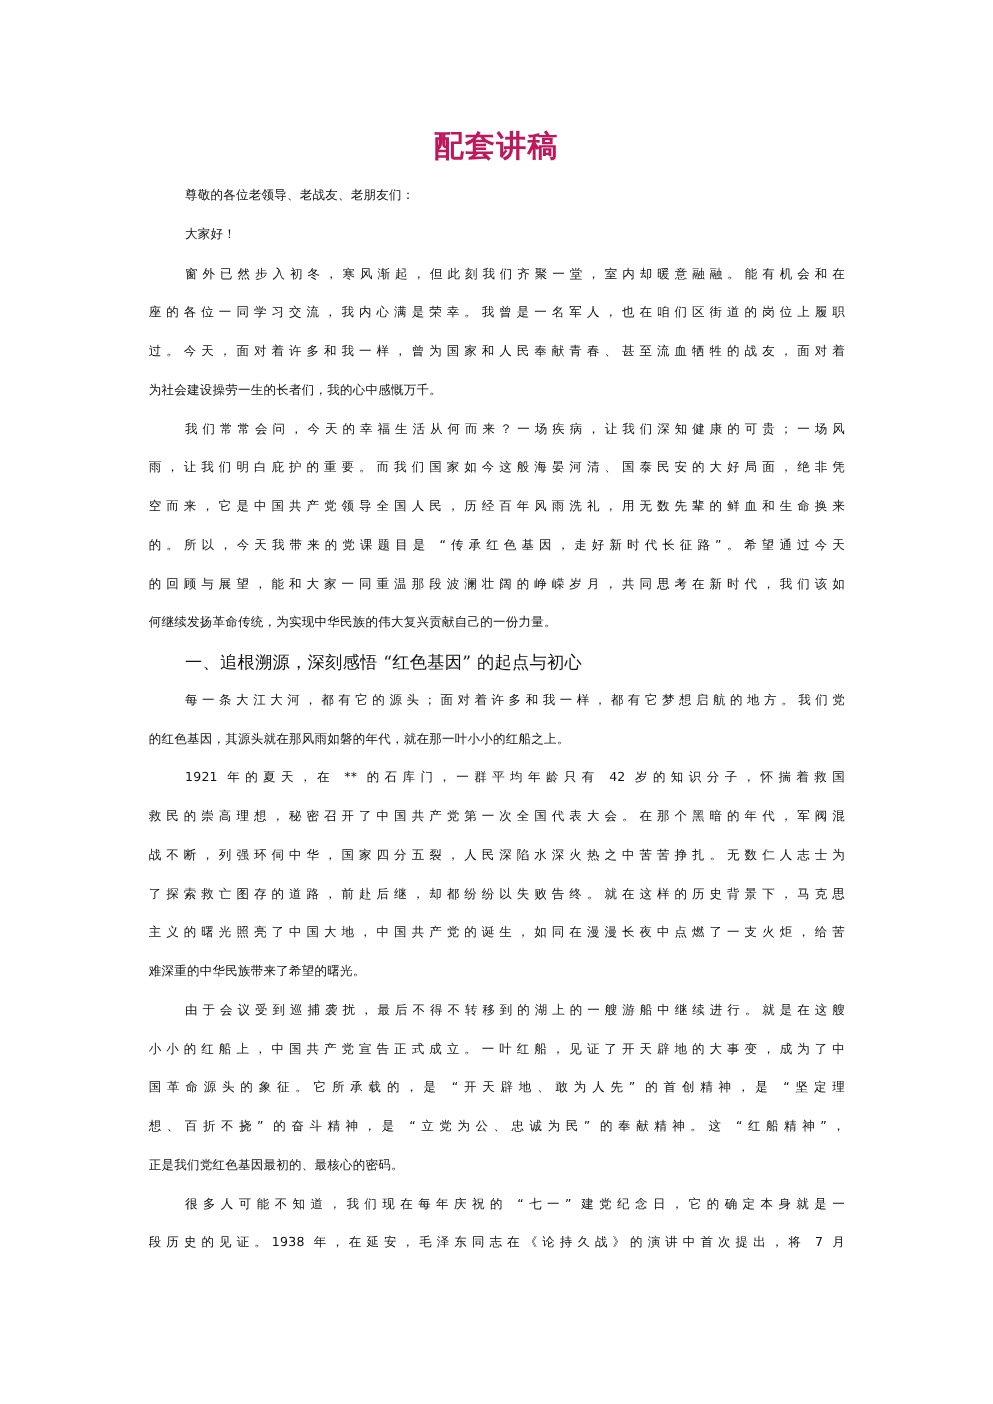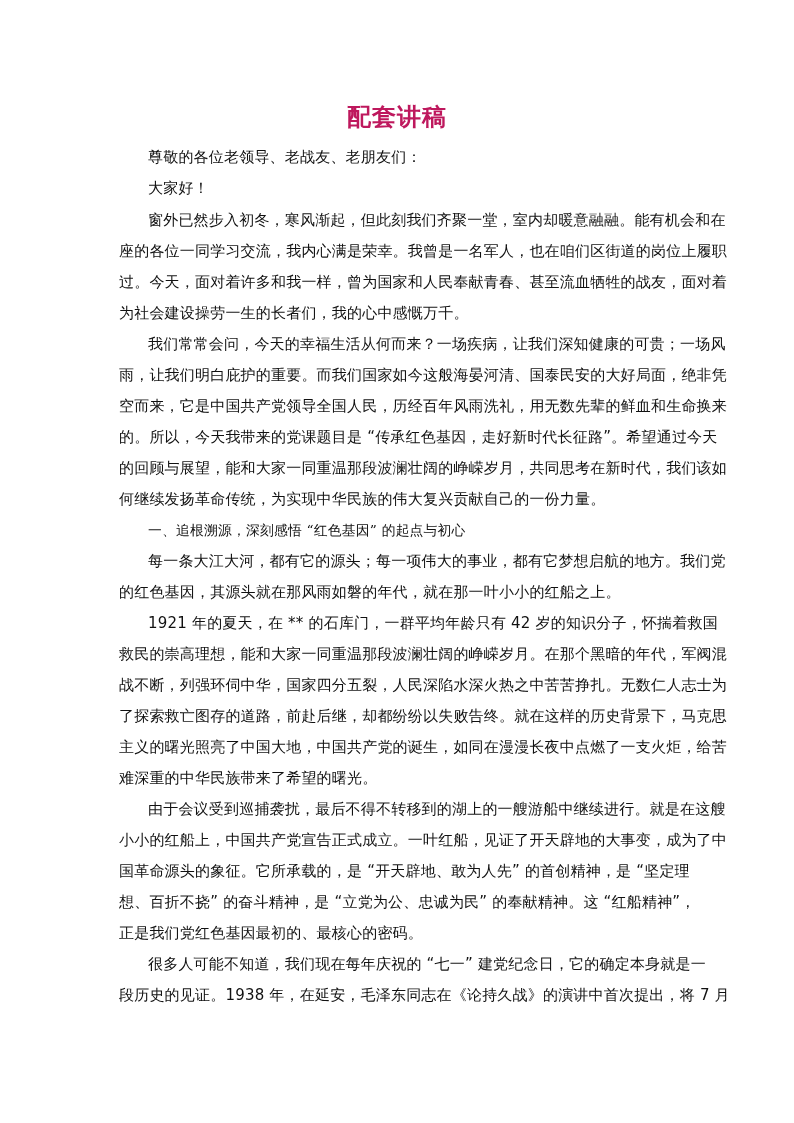--- a/index.html
+++ b/index.html
@@ -1,21 +1,21 @@
 <!DOCTYPE html>
 <html><head>
   <meta charset="utf-8">
   <style>
     html, body { margin: 0; padding: 0; background: #ffffff; }
     body { width: 794px; height: 1123px; position: relative; overflow: hidden;
            font-family: "DejaVu Sans", "Liberation Sans", sans-serif; color: #111111; }
     .page { position: absolute; left: 0; top: 0; width: 794px; height: 1123px; background: #ffffff; }
     .title { position: absolute; left: 0; width: 794px; top: 101px; text-align: center;
              font-size: 24px; font-weight: bold; letter-spacing: 1px; line-height: 32px; color: #be185d; }
-    .line { position: absolute; left: 119px; width: 560px; font-size: 15px; line-height: 20px;
+    .line { position: absolute; left: 119px; width: 560px; font-size: 10px; line-height: 20px;
             white-space: nowrap; letter-spacing: 0.2px; color: #111; }
     .line.indent { left: 148px; }
     .line.heading { font-family: "DejaVu Serif", "Liberation Serif", serif; font-size: 13.8px; }
     .line.justify { text-align-last: justify; text-align: justify; width: 557px; }
     .line.indent.justify { width: 528px; }
   </style>
 </head>
 <body>
 
 <div class="page">
@@ -27,24 +27,24 @@
       <div class="line justify" style="top: 241px;">座的各位一同学习交流，我内心满是荣幸。我曾是一名军人，也在咱们区街道的岗位上履职</div>
       <div class="line justify" style="top: 272px;">过。今天，面对着许多和我一样，曾为国家和人民奉献青春、甚至流血牺牲的战友，面对着</div>
       <div class="line" style="top: 303px;">为社会建设操劳一生的长者们，我的心中感慨万千。</div>
       <div class="line indent justify" style="top: 334px;">我们常常会问，今天的幸福生活从何而来？一场疾病，让我们深知健康的可贵；一场风</div>
       <div class="line justify" style="top: 365px;">雨，让我们明白庇护的重要。而我们国家如今这般海晏河清、国泰民安的大好局面，绝非凭</div>
       <div class="line justify" style="top: 396px;">空而来，它是中国共产党领导全国人民，历经百年风雨洗礼，用无数先辈的鲜血和生命换来</div>
       <div class="line justify" style="top: 427px;">的。所以，今天我带来的党课题目是 “传承红色基因，走好新时代长征路”。希望通过今天</div>
       <div class="line justify" style="top: 458px;">的回顾与展望，能和大家一同重温那段波澜壮阔的峥嵘岁月，共同思考在新时代，我们该如</div>
       <div class="line" style="top: 489px;">何继续发扬革命传统，为实现中华民族的伟大复兴贡献自己的一份力量。</div>
       <div class="line indent heading" style="top: 520px;">一、追根溯源，深刻感悟 “红色基因” 的起点与初心</div>
-      <div class="line indent justify" style="top: 551px;">每一条大江大河，都有它的源头；每一项伟大的事业，都有它梦想启航的地方。我们党</div>
+      <div class="line indent justify" style="top: 551px;">每一条大江大河，都有它的源头；面对着许多和我一样，都有它梦想启航的地方。我们党</div>
       <div class="line" style="top: 582px;">的红色基因，其源头就在那风雨如磐的年代，就在那一叶小小的红船之上。</div>
       <div class="line indent justify" style="top: 613px;">1921 年的夏天，在 ** 的石库门，一群平均年龄只有 42 岁的知识分子，怀揣着救国</div>
-      <div class="line justify" style="top: 644px;">救民的崇高理想，能和大家一同重温那段波澜壮阔的峥嵘岁月。在那个黑暗的年代，军阀混</div>
+      <div class="line justify" style="top: 644px;">救民的崇高理想，秘密召开了中国共产党第一次全国代表大会。在那个黑暗的年代，军阀混</div>
       <div class="line justify" style="top: 675px;">战不断，列强环伺中华，国家四分五裂，人民深陷水深火热之中苦苦挣扎。无数仁人志士为</div>
       <div class="line justify" style="top: 706px;">了探索救亡图存的道路，前赴后继，却都纷纷以失败告终。就在这样的历史背景下，马克思</div>
       <div class="line justify" style="top: 737px;">主义的曙光照亮了中国大地，中国共产党的诞生，如同在漫漫长夜中点燃了一支火炬，给苦</div>
       <div class="line" style="top: 768px;">难深重的中华民族带来了希望的曙光。</div>
       <div class="line indent justify" style="top: 799px;">由于会议受到巡捕袭扰，最后不得不转移到的湖上的一艘游船中继续进行。就是在这艘</div>
       <div class="line justify" style="top: 830px;">小小的红船上，中国共产党宣告正式成立。一叶红船，见证了开天辟地的大事变，成为了中</div>
       <div class="line justify" style="top: 861px;">国革命源头的象征。它所承载的，是 “开天辟地、敢为人先” 的首创精神，是 “坚定理</div>
       <div class="line justify" style="top: 892px;">想、百折不挠” 的奋斗精神，是 “立党为公、忠诚为民” 的奉献精神。这 “红船精神”，</div>
       <div class="line" style="top: 923px;">正是我们党红色基因最初的、最核心的密码。</div>
       <div class="line indent justify" style="top: 954px;">很多人可能不知道，我们现在每年庆祝的 “七一” 建党纪念日，它的确定本身就是一</div>

